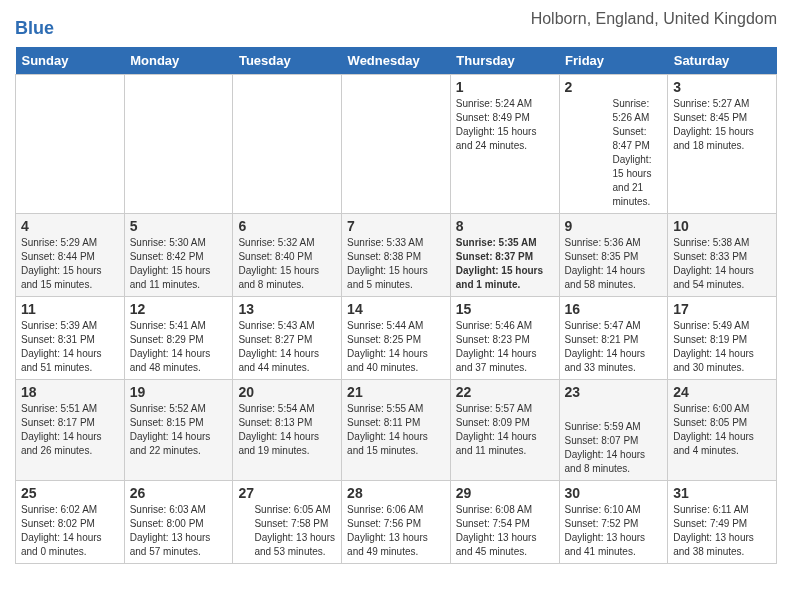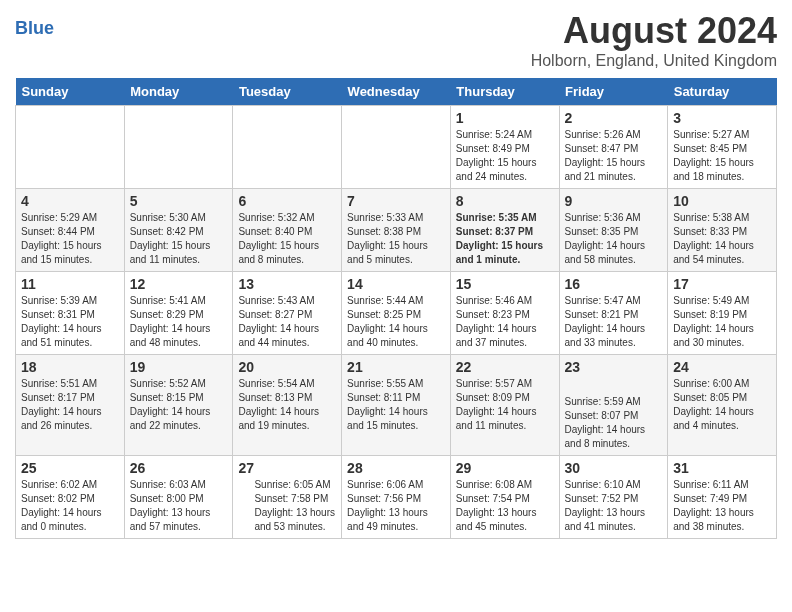--- a/index.html
+++ b/index.html
@@ -101,21 +101,20 @@
 </head>
 <body>
 
 <div class="header-area">
   <div class="logo">
     <div>
       <span class="logo-blue">Blue</span>
     </div>
   </div>
   <div class="title-area">
-    <div class="month-title">August 2024</div>
     <div class="location-title">Holborn, England, United Kingdom</div>
   </div>
 </div>
 
 <table class="calendar-table">
   <thead>
     <tr>
     <th>Sunday</th>
         <th>Monday</th>
         <th>Tuesday</th>
@@ -133,21 +132,21 @@
         <td class="empty-cell"></td>
         <td>
           <span class="day-number">1</span>
           <div class="day-info" style="white-space: pre-line;">Sunrise: 5:24 AM
 Sunset: 8:49 PM
 Daylight: 15 hours
 and 24 minutes.</div>
         </td>
         <td>
           <span class="day-number">2</span>
-          <div class="day-info" style="white-space: pre-line;">Sunrise: 5:26 AM
+          <div class="day-info" style="white-space: pre-line; margin-left: 48px;">Sunrise: 5:26 AM
 Sunset: 8:47 PM
 Daylight: 15 hours
 and 21 minutes.</div>
         </td>
         <td>
           <span class="day-number">3</span>
           <div class="day-info" style="white-space: pre-line;">Sunrise: 5:27 AM
 Sunset: 8:45 PM
 Daylight: 15 hours
 and 18 minutes.</div>

